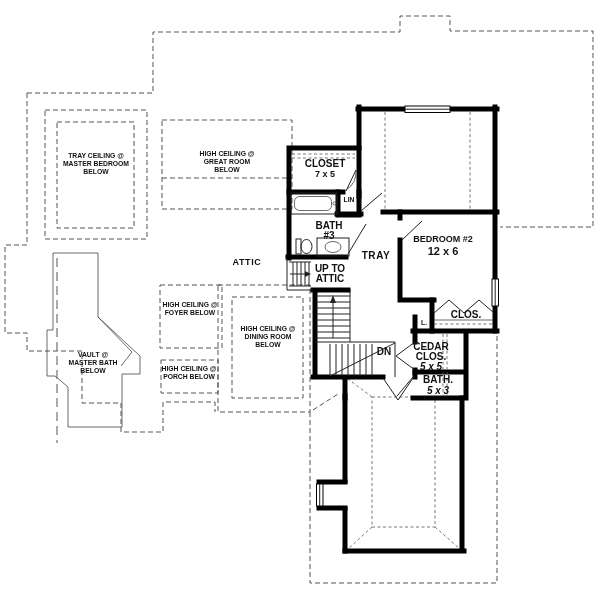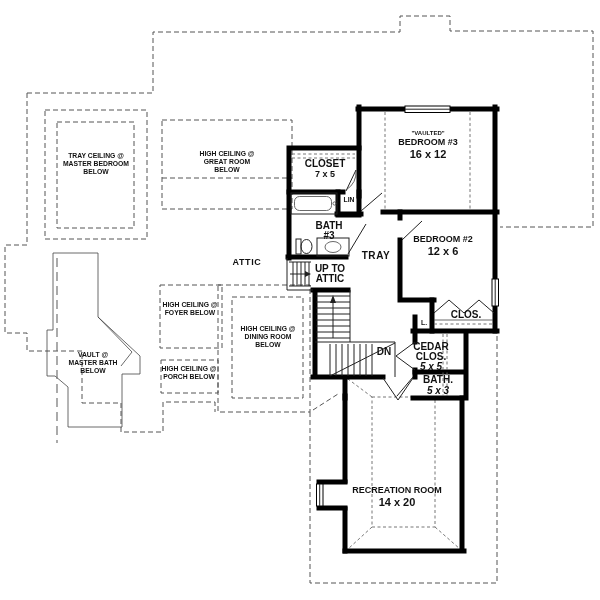--- a/index.html
+++ b/index.html
@@ -162,25 +162,20 @@
 
   <div class="lbl t8 sp1" style="left:376px;top:251px">
     <span class="ln">TRAY</span>
   </div>
 
   <div class="lbl t8" style="left:330px;top:264px">
     <span class="ln">UP TO</span>
     <span class="ln">ATTIC</span>
   </div>
 
-  <div class="lbl" style="left:428px;top:130px">
-    <span class="ln t6">"VAULTED"</span>
-    <span class="ln t9">BEDROOM #3</span>
-    <span class="ln t11">16 x 12</span>
-  </div>
 
   <div class="lbl" style="left:443px;top:234px">
     <span class="ln t9">BEDROOM #2</span>
     <span class="ln t11">12 x 6</span>
   </div>
 
   <div class="lbl t8" style="left:466px;top:310px">
     <span class="ln">CLOS.</span>
   </div>
 
@@ -218,18 +213,14 @@
     <span class="ln t7">HIGH CEILING @</span>
     <span class="ln t7">DINING ROOM</span>
     <span class="ln t7">BELOW</span>
   </div>
 
   <div class="lbl" style="left:189px;top:365px">
     <span class="ln t7">HIGH CEILING @</span>
     <span class="ln t7">PORCH BELOW</span>
   </div>
 
-  <div class="lbl" style="left:397px;top:485px">
-    <span class="ln t9">RECREATION ROOM</span>
-    <span class="ln t11">14 x 20</span>
-  </div>
 
 </div>
 
 </body></html>

